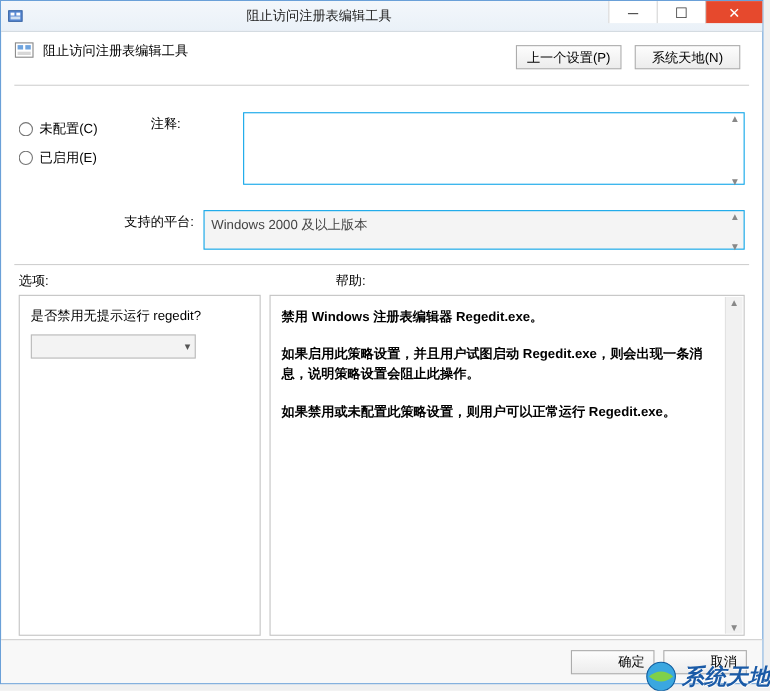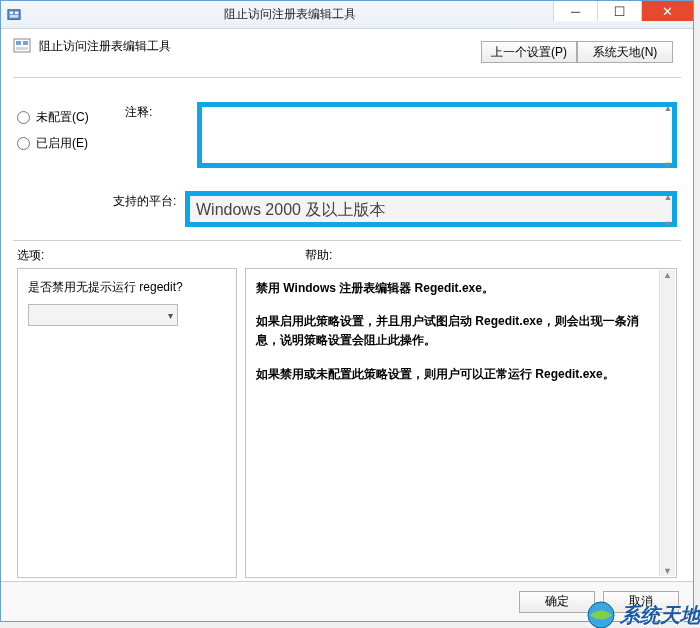--- a/index.html
+++ b/index.html
@@ -66,38 +66,38 @@
   .policy-header .hicon {
     width:18px; height:18px;
     display:inline-block;
   }
   .policy-title { font-size:12px; color:#000; }
   .nav-buttons {
     position:absolute;
     top: 40px;
     right: 20px;
     display:flex;
-    gap:0;
+    gap:12px;
   }
   .wbtn {
     min-width: 96px;
     height: 22px;
     border:1px solid #acacac;
     background: linear-gradient(#fdfdfd,#ececec);
     font-size:12px;
     padding:0 8px;
     cursor:pointer;
   }
   .divider {
     border-top:1px solid #d0d0d0;
     margin: 22px 0 8px 0;
   }
   .row-top {
     display:flex;
-    gap:12px;
+    gap:24px;
     padding: 16px 4px;
   }
   .radio-col {
     width: 96px;
     padding-top:2px;
   }
   .radio-item {
     display:flex; align-items:center;
     height: 26px;
     gap:6px;
@@ -114,25 +114,25 @@
     width: 60px;
     padding-top:2px;
     color:#000;
   }
   .comment-box, .platform-box {
     flex:1;
     position:relative;
   }
   .tarea {
     width:100%;
-    border:5px solid #0ea5e9;
+    border:1px solid #0ea5e9;
     background:#fff;
     color:#000;
     font-family:inherit;
-    font-size:16px;
+    font-size:12px;
     padding:4px 6px;
     resize:none;
   }
   .comment-box .tarea { height:66px; }
   .platform-box .tarea { height:36px; background:#f4f4f4; color:#444; }
   .vscroll-hint {
     position:absolute; right:1px; top:1px; bottom:1px; width:16px;
     display:flex; flex-direction:column; justify-content:space-between;
     pointer-events:none;
   }
@@ -182,21 +182,21 @@
     left:0; right:0; bottom:0;
     height:40px;
     border-top:1px solid #d0d0d0;
     display:flex;
     align-items:center;
     justify-content:flex-end;
     gap:8px;
     padding-right:14px;
     background:#f8f8f8;
   }
-  .footer .wbtn { min-width:76px; }
+  .footer .wbtn { min-width:76px;text-align:right; }
   .watermark {
     position:absolute;
     right:0; bottom:-2px;
     display:flex; align-items:center;
     gap:4px;
     pointer-events:none;
   }
   .watermark .globe {
     width:30px; height:30px;
   }

